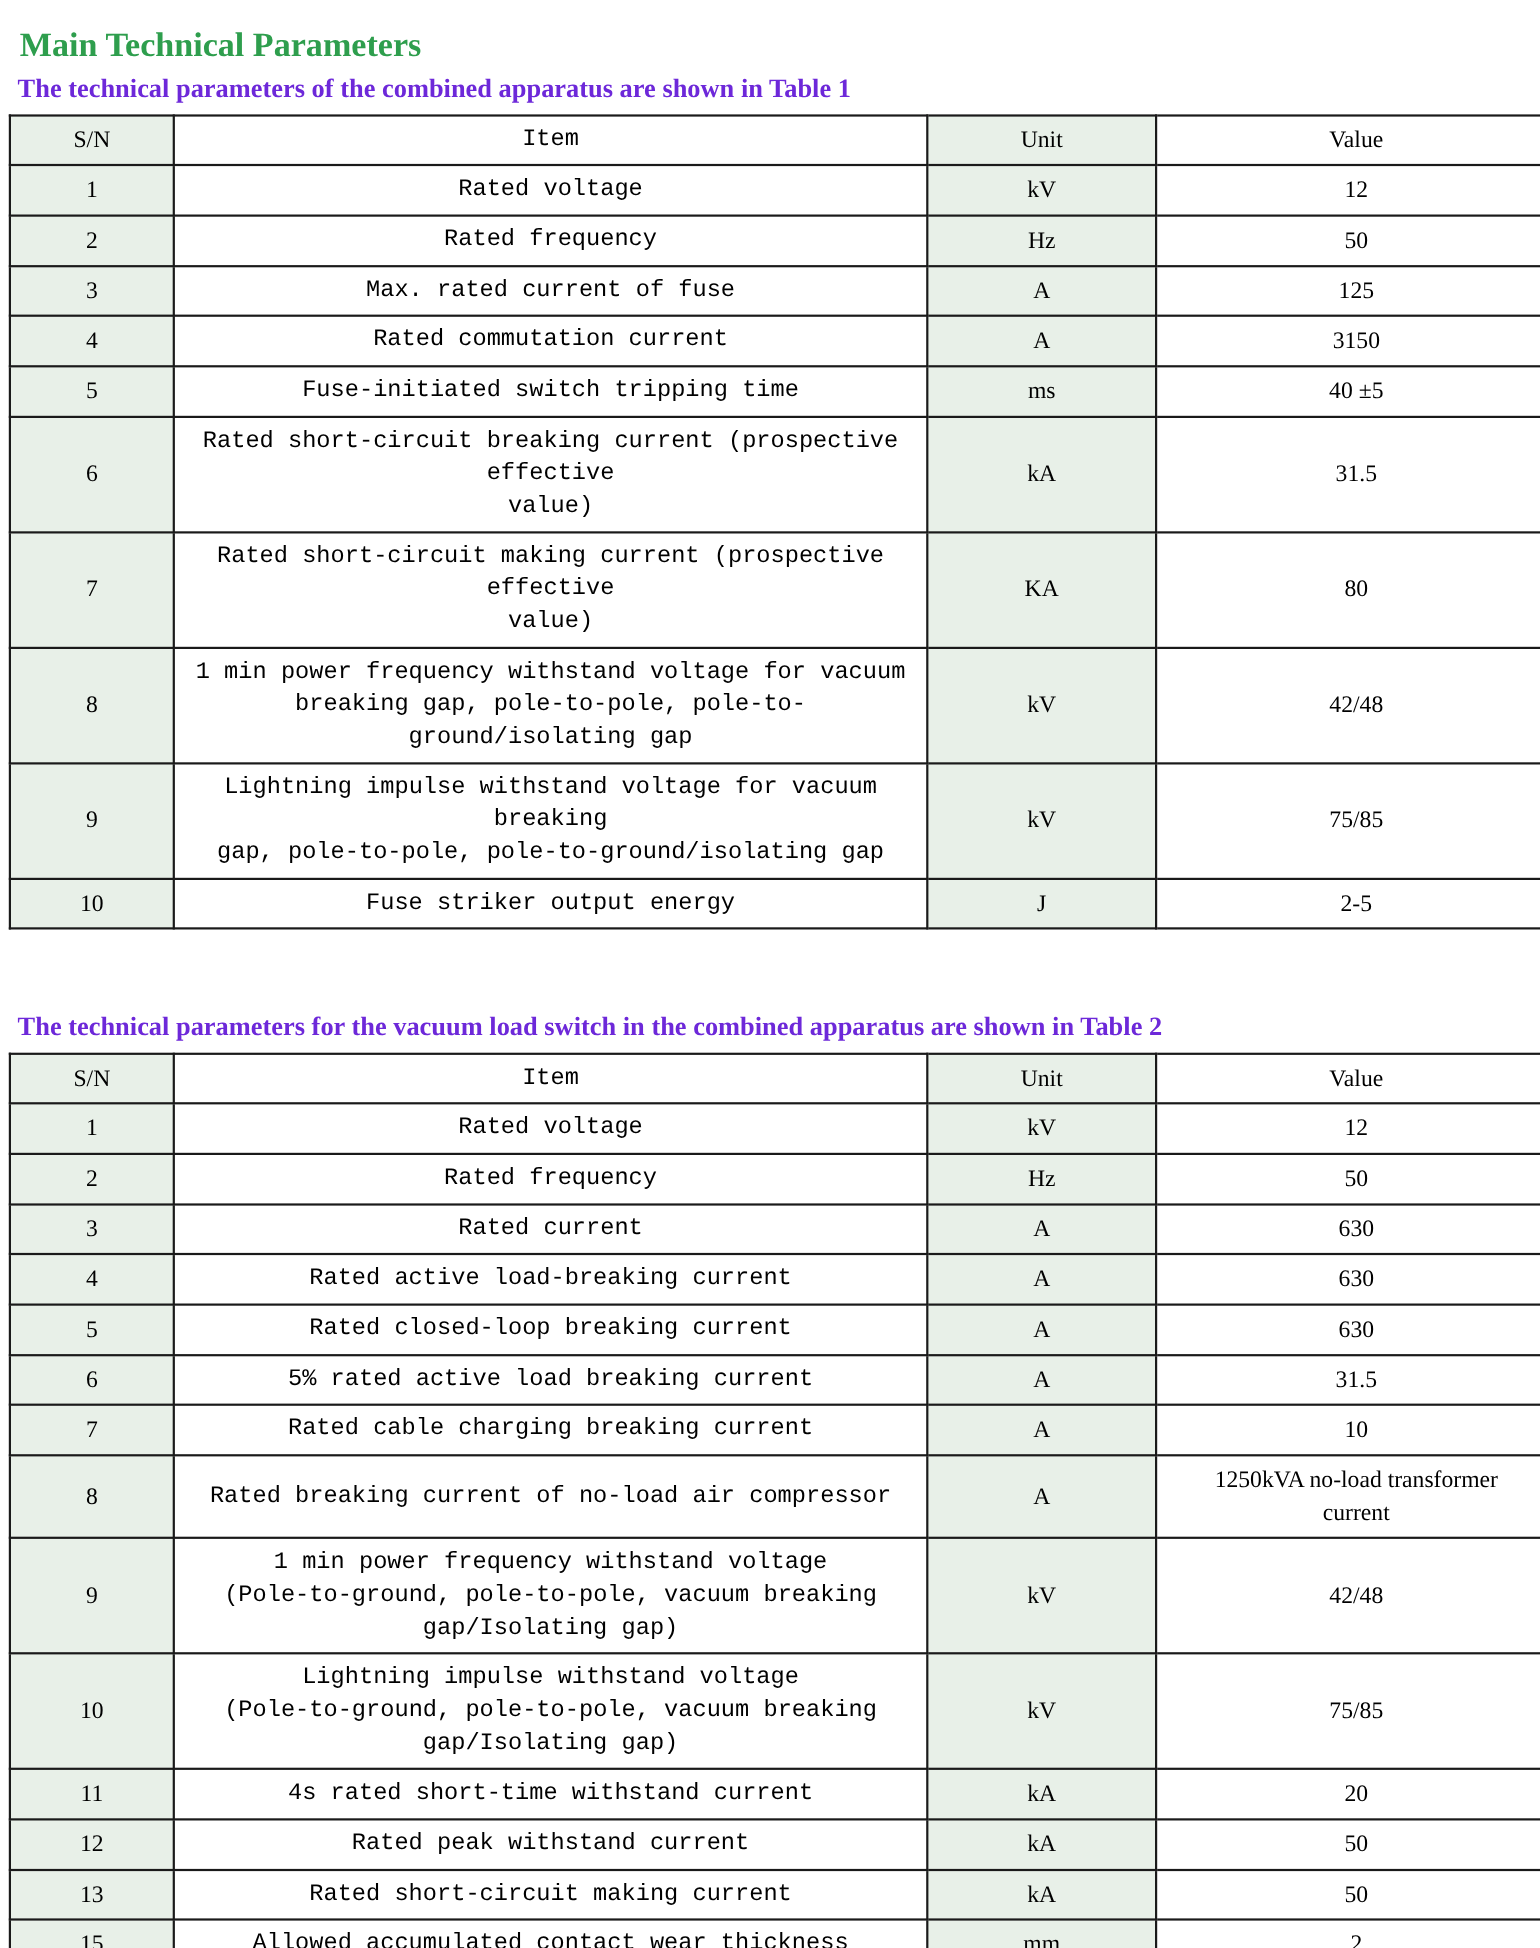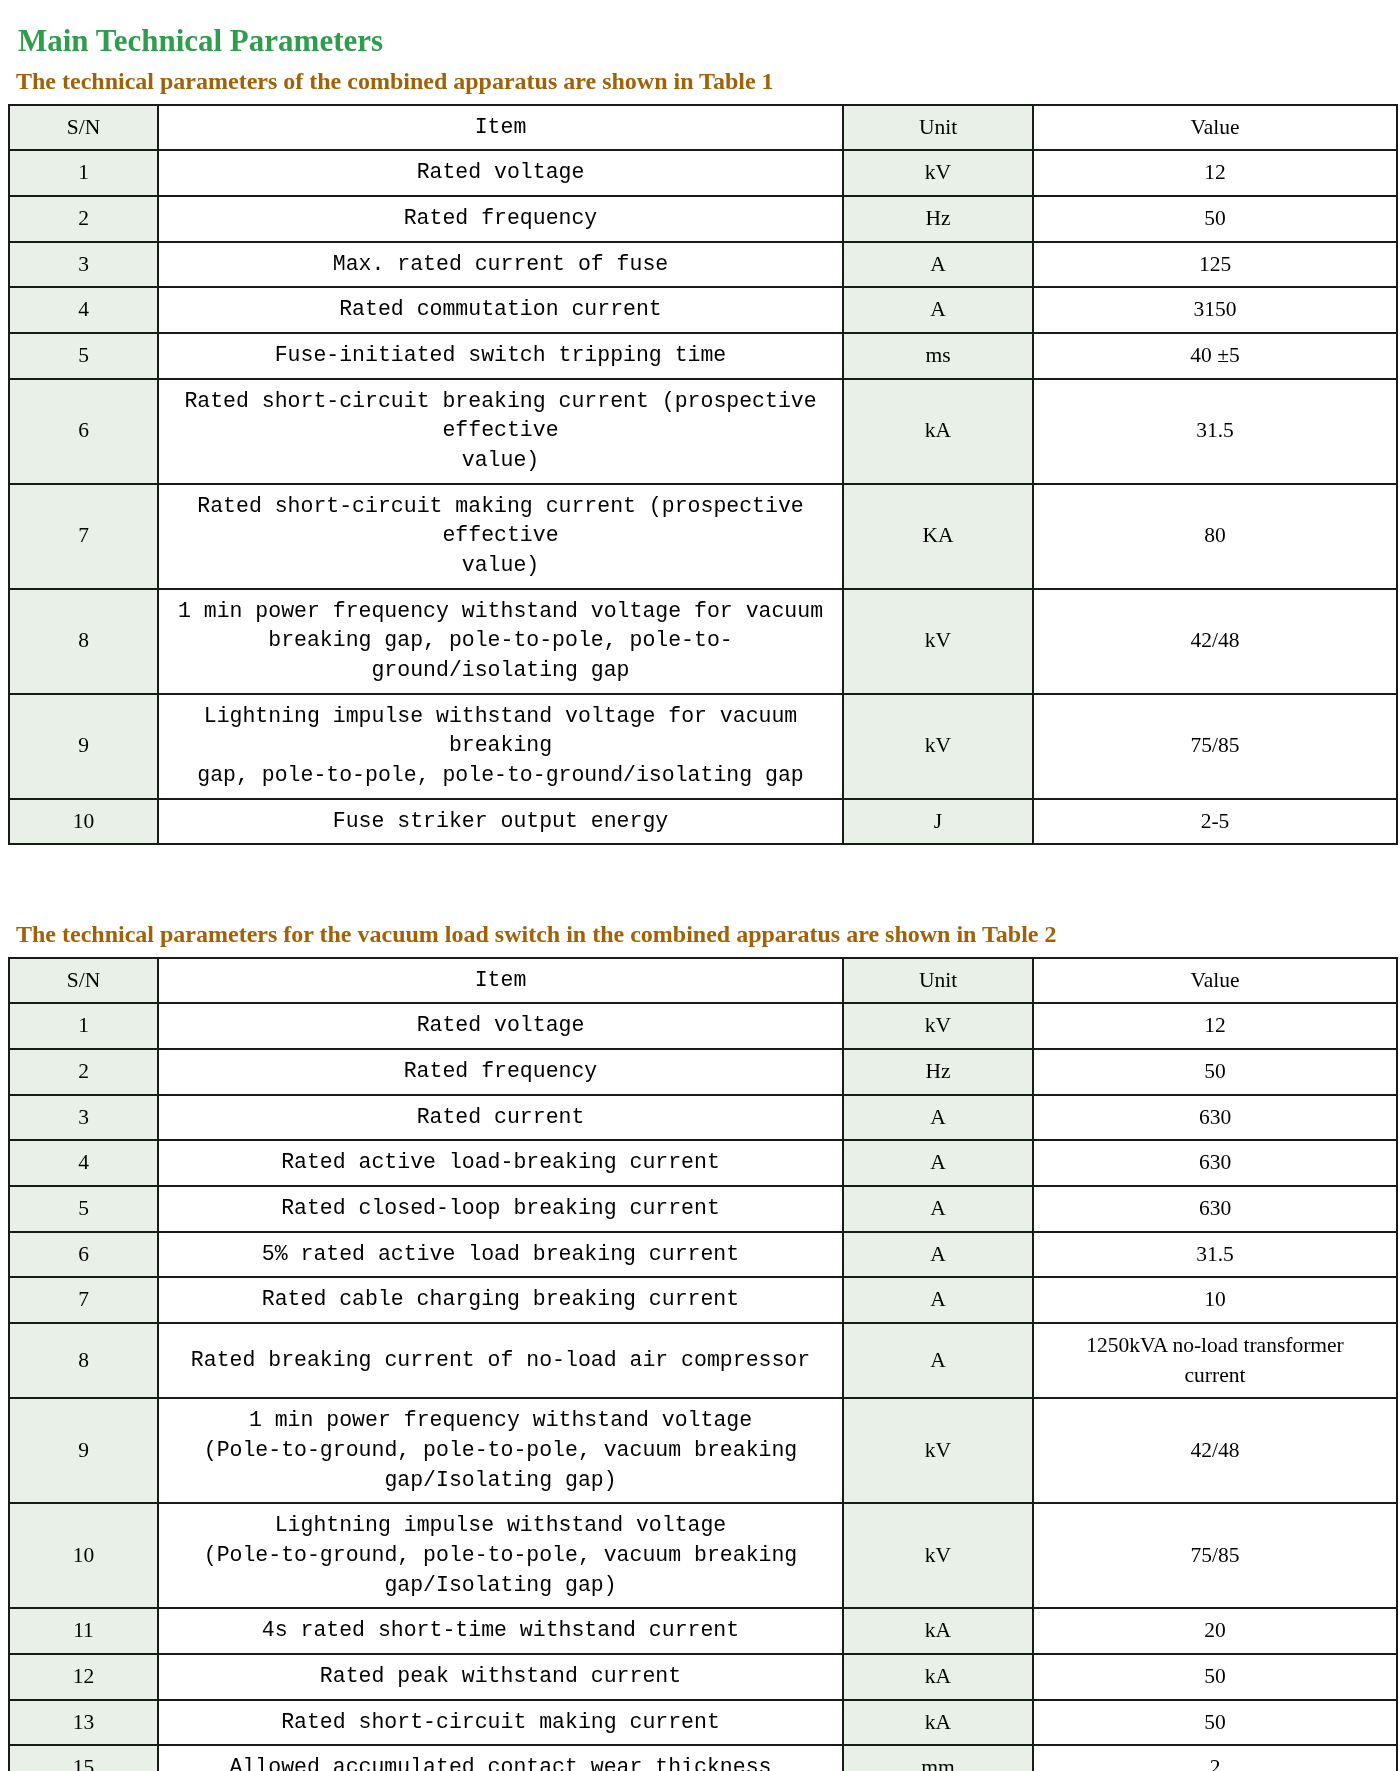--- a/index.html
+++ b/index.html
@@ -23,21 +23,21 @@
     padding-top: 22px;
   }
   .page-title {
     color: var(--accent);
     font-size: 31px;
     font-weight: bold;
     margin: 2px 0 10px 18px;
     line-height: 1.1;
   }
   .table-caption {
-    color: #a16207;
+    color: #6d28d9;
     font-size: 24px;
     font-weight: bold;
     margin: 0 0 8px 16px;
     line-height: 1.15;
   }
   .caption-2 {
     margin-top: 76px;
   }
   table.params {
     border-collapse: collapse;
@@ -53,21 +53,21 @@
     vertical-align: middle;
     font-size: 21.5px;
     font-weight: normal;
     line-height: 1.38;
     padding: 7px 8px;
     white-space: pre-line;
     overflow-wrap: break-word;
   }
   table.params .col0 { width: 149px; }
   table.params .col1 { width: 685px; font-family: Liberation Mono, monospace; }
-  table.params .col2 { width: 190px; }
+  table.params .col2 { width: 208px; }
   table.params .col3 { width: 364px; }
   
   table.params .col0,
   table.params .col2 { background: var(--shade); }
   table.params .col1,
   table.params .col3 { background: #ffffff; }
 </style>
 </head>
 <body>
 

